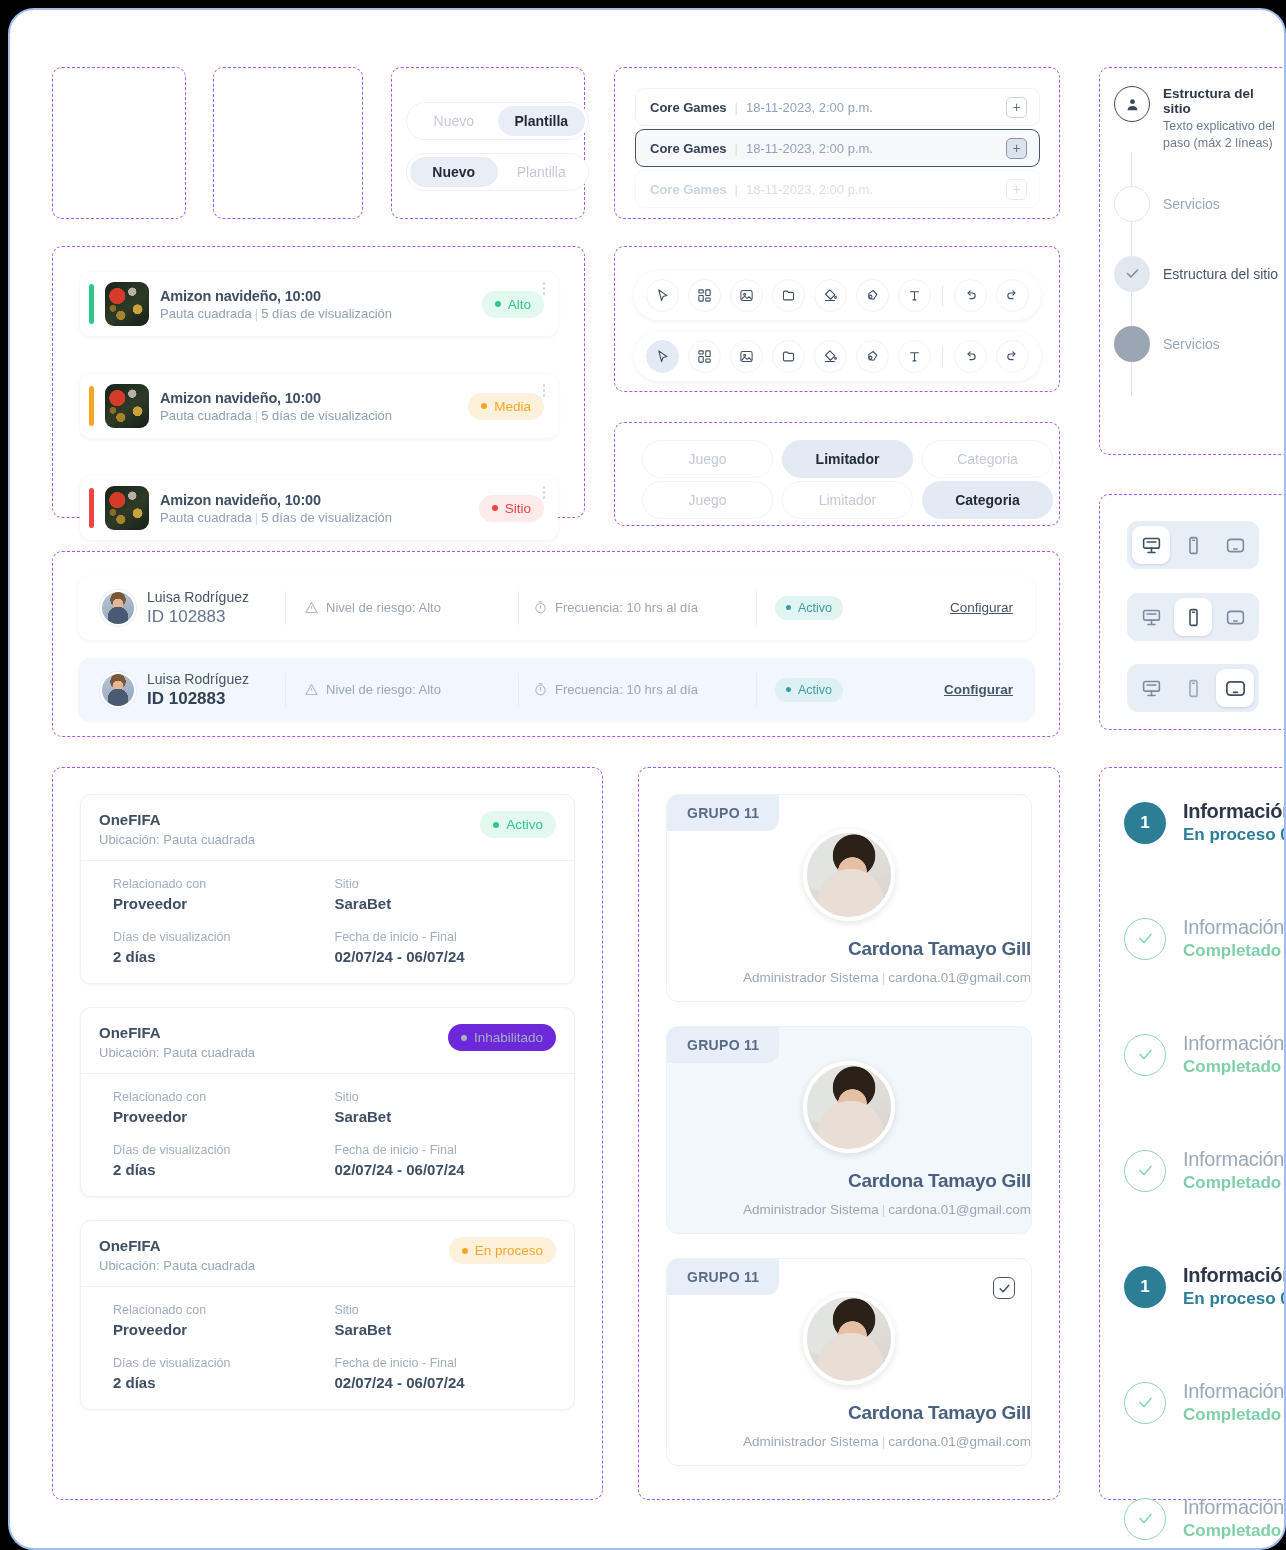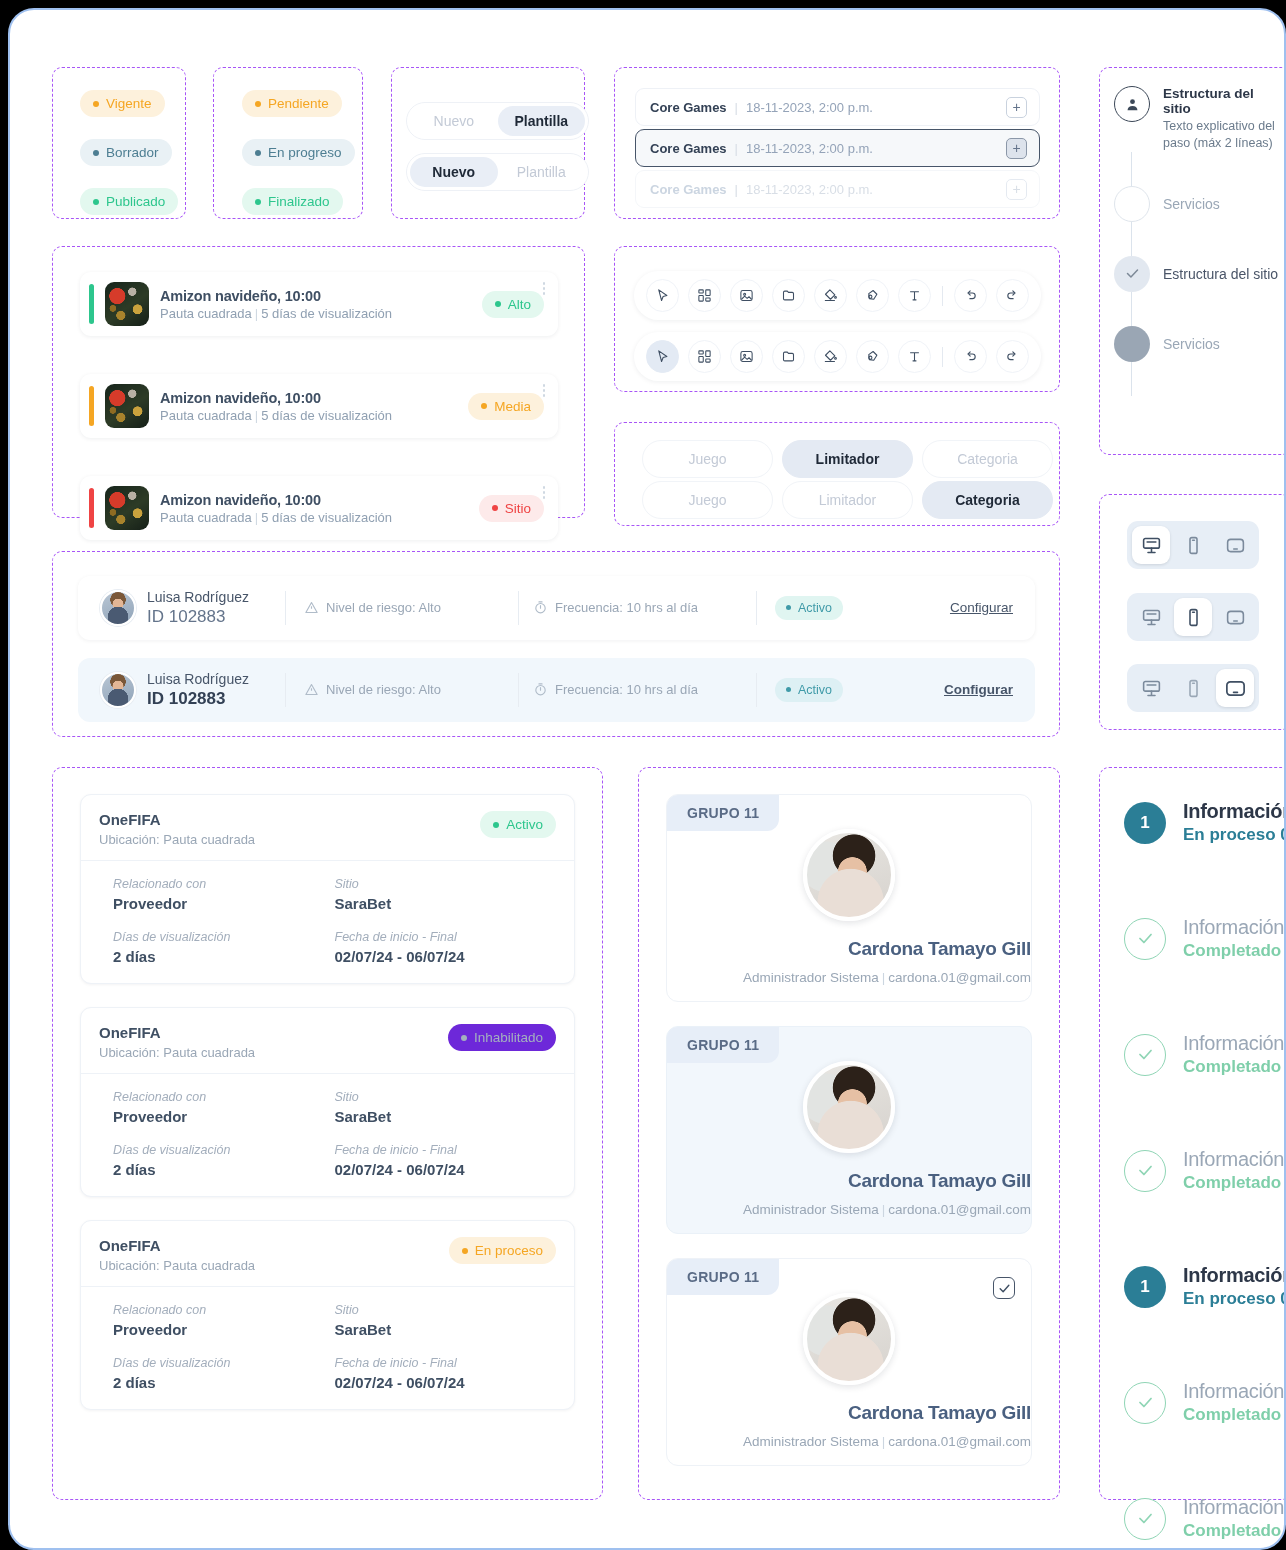--- a/index.html
+++ b/index.html
@@ -169,21 +169,21 @@
     display:flex; align-items:center; justify-content:center;
   }
   .dbtn.on { background:#fff; box-shadow:0 1px 3px rgba(15,23,42,.12); }
 
   
   .fcard { background:#fff; border:1.2px solid #eef2f7; border-radius:11px; box-shadow:0 1px 3px rgba(15,23,42,.05); }
   .fhead { display:flex; align-items:flex-start; justify-content:space-between; padding:16px 18px 13px; border-bottom:1.2px solid #eef2f7; }
   .ftitle { font-size:15px; font-weight:bold; color:#3f4f63; }
   .floc { font-size:13px; color:#9aa7b6; margin-top:4px; }
   .fgrid { display:grid; grid-template-columns:1fr 1fr; gap:18px 0; padding:16px 18px 18px 32px; }
-  .flabel { font-size:12.5px; color:#a3aebc;font-style:italic; }
+  .flabel { font-size:12.5px; color:#a3aebc; }
   .fvalue { font-size:15px; font-weight:bold; color:#3f4f63; margin-top:4px; }
 
   
   .gcard { background:#fff; border:1.2px solid #eef2f7; border-radius:12px; position:relative; overflow:hidden; text-align:right; }
   .gcard.sel { background:#f2f7fc; border-color:#eaf1f8; }
   .gtag {
     position:absolute; left:0; top:0;
     background:#e7eef8; color:#5a6b86;
     font-size:14px; font-weight:bold; letter-spacing:.3px;
     padding:10px 20px; border-bottom-right-radius:12px;
@@ -216,50 +216,22 @@
   .pstatus { font-size:17px; font-weight:bold; margin-top:2px; }
   .ps-proc { color:#2b7e96; }
   .ps-done { color:#7fcfaa; }
 </style>
 </head>
 <body>
 
 <div class="canvas">
 
   <div class="dash" style="left:42px;top:57px;width:134px;height:152px;"></div>
-  <div class="statusgroup" style="left:70px;top:80px;">
-    <span class="pill st-amber">
-        <i class="dot"></i>
-        <span>Vigente</span>
-      </span>
-    <span class="pill st-slate">
-        <i class="dot"></i>
-        <span>Borrador</span>
-      </span>
-    <span class="pill st-green">
-        <i class="dot"></i>
-        <span>Publicado</span>
-      </span>
-  </div>
 
   <div class="dash" style="left:203px;top:57px;width:150px;height:152px;"></div>
-  <div class="statusgroup" style="left:232px;top:80px;">
-    <span class="pill st-amber">
-        <i class="dot"></i>
-        <span>Pendiente</span>
-      </span>
-    <span class="pill st-slate">
-        <i class="dot"></i>
-        <span>En progreso</span>
-      </span>
-    <span class="pill st-green">
-        <i class="dot"></i>
-        <span>Finalizado</span>
-      </span>
-  </div>
 
   <div class="dash" style="left:381px;top:57px;width:194px;height:152px;"></div>
   <div class="segwrap" style="left:396px;top:92px;">
     <div class="seg2">
       <div>Nuevo</div>
       <div class="on">Plantilla</div>
     </div>
   </div>
   <div class="segwrap" style="left:396px;top:143px;">
     <div class="seg2">

